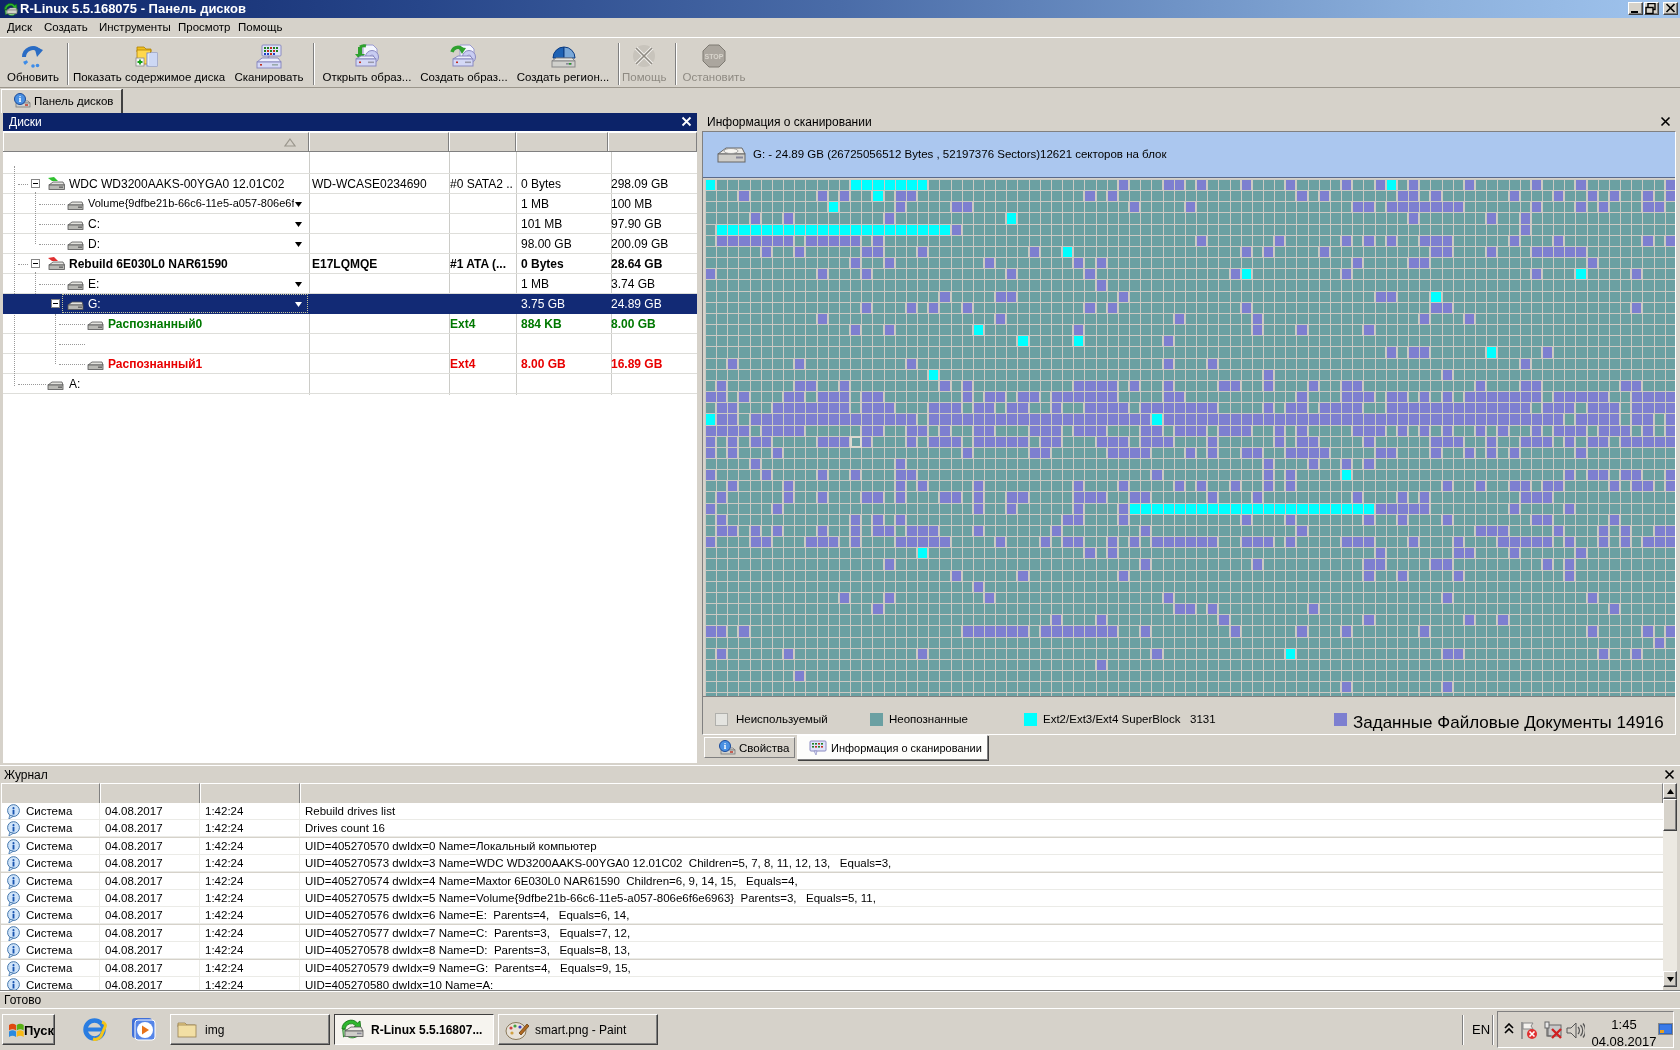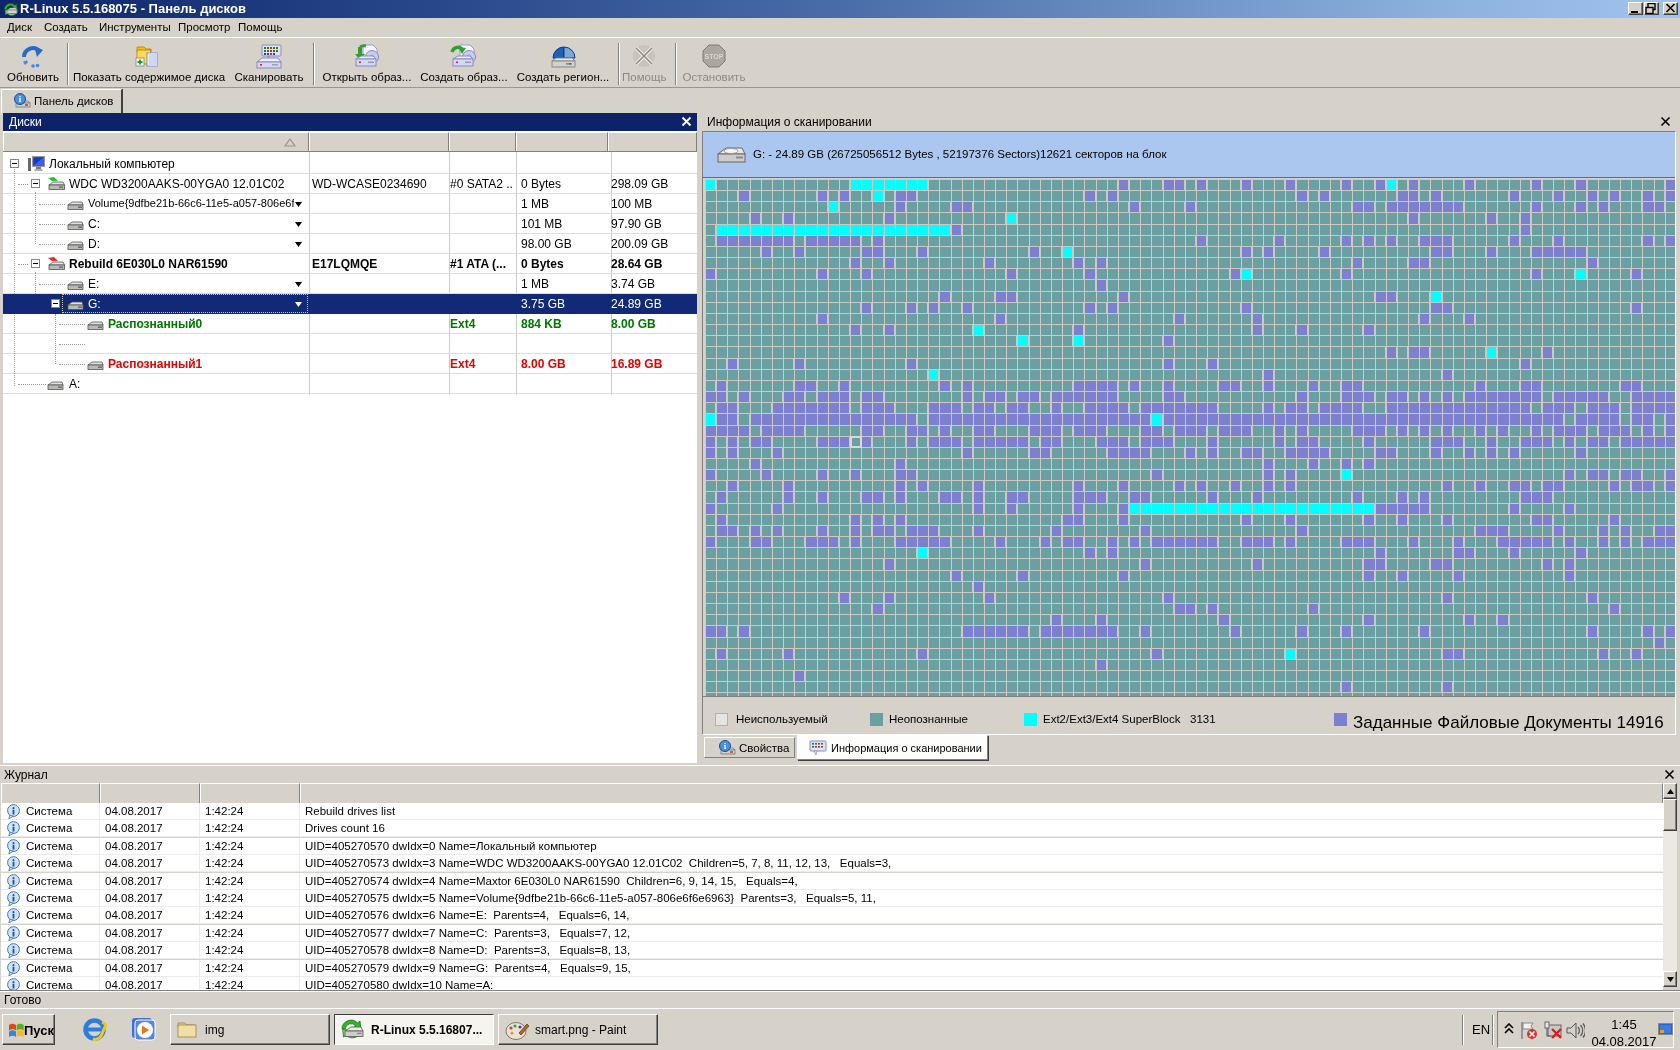--- a/index.html
+++ b/index.html
@@ -264,35 +264,20 @@
     <div class="dot h" style="left:36px;top:52px;width:26px"></div>
     <div class="dot h" style="left:36px;top:72px;width:26px"></div>
     <div class="dot h" style="left:36px;top:92px;width:26px"></div>
     <div class="dot v" style="left:32px;top:120px;height:32px"></div>
     <div class="dot h" style="left:36px;top:132px;width:26px"></div>
     <div class="dot h" style="left:36px;top:152px;width:12px"></div>
     <div class="dot v" style="left:52px;top:162px;height:50px"></div>
     <div class="dot h" style="left:56px;top:172px;width:26px"></div>
     <div class="dot h" style="left:56px;top:192px;width:26px"></div>
     <div class="dot h" style="left:56px;top:212px;width:26px"></div>
-    <div class="trow" style="top:2px">
-      <svg class="abs" style="left:7px;top:5px" width="9" height="9" viewBox="0 0 9 9">
-          <rect x="0.5" y="0.5" width="8" height="8" fill="#fff" stroke="#848484"></rect>
-          <path d="M2 4.5h5" stroke="#000"></path>
-        </svg>
-      <svg class="abs" style="left:24px;top:2px" width="18" height="16" viewBox="0 0 18 16">
-          <rect x="1" y="2" width="3" height="13" fill="#6a6a6a"></rect>
-          <rect x="5" y="0" width="13" height="11" fill="#9a9a9a"></rect>
-          <rect x="6.2" y="1.2" width="10.6" height="8.6" fill="#1538c8"></rect>
-          <path d="M6.2 9.8l10.6-8.6v8.6z" fill="#3b63e8"></path>
-          <rect x="9" y="11" width="5" height="2" fill="#777"></rect>
-          <path d="M7 15h9l-1-2H8z" fill="#b0b0b0"></path>
-        </svg>
-      <span class="cell" style="left:46px">Локальный компьютер</span>
-    </div>
     <div class="trow" style="top:22px">
       <svg class="abs" style="left:28px;top:5px" width="9" height="9" viewBox="0 0 9 9">
           <rect x="0.5" y="0.5" width="8" height="8" fill="#fff" stroke="#848484"></rect>
           <path d="M2 4.5h5" stroke="#000"></path>
         </svg>
       <svg class="abs" style="left:44px;top:3px" width="18" height="14" viewBox="0 0 18 14">
           <path d="M1 1l6-1 4 4H5z" fill="#2fc12f"></path>
           <path d="M2 8l4-3h10l1.5 3z" fill="#e2e2de" stroke="#555" stroke-width="0.8"></path>
           <rect x="2" y="8" width="15.5" height="4.5" fill="#b9b9b5" stroke="#555" stroke-width="0.8"></rect>
           <rect x="12" y="9.5" width="4" height="1.4" fill="#666"></rect>

